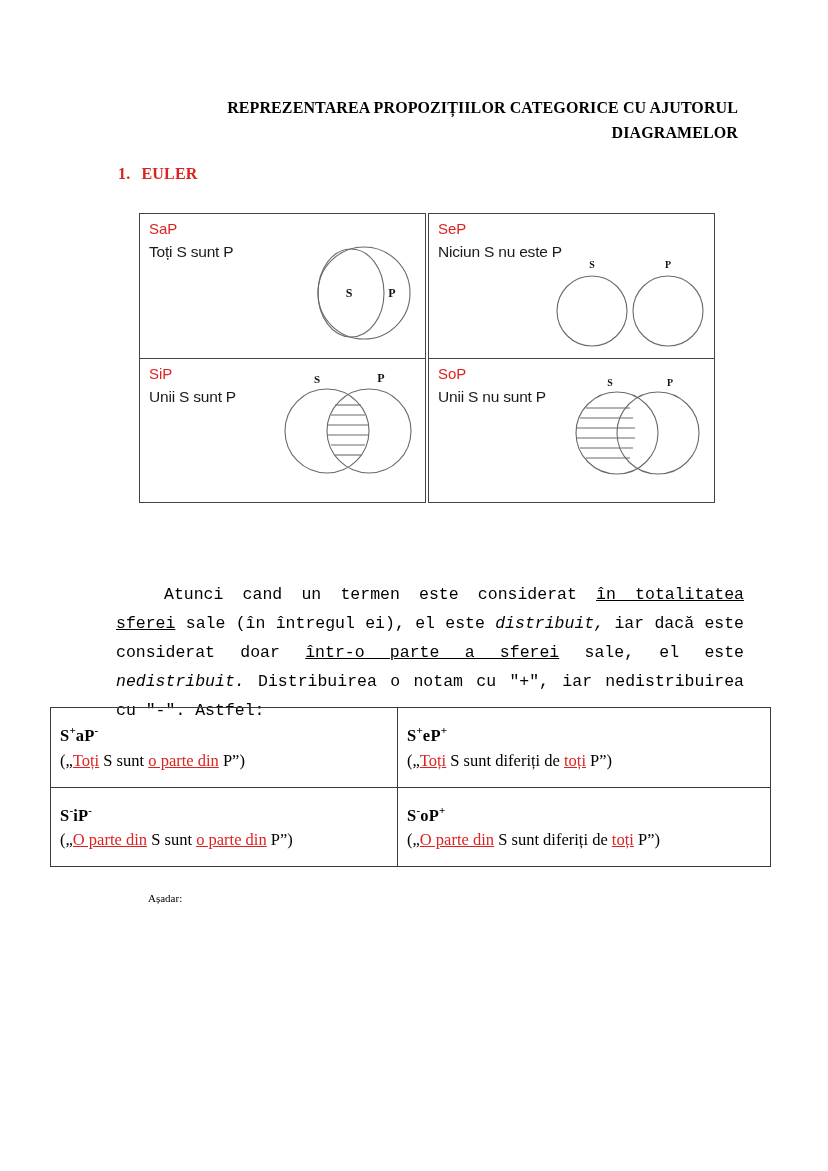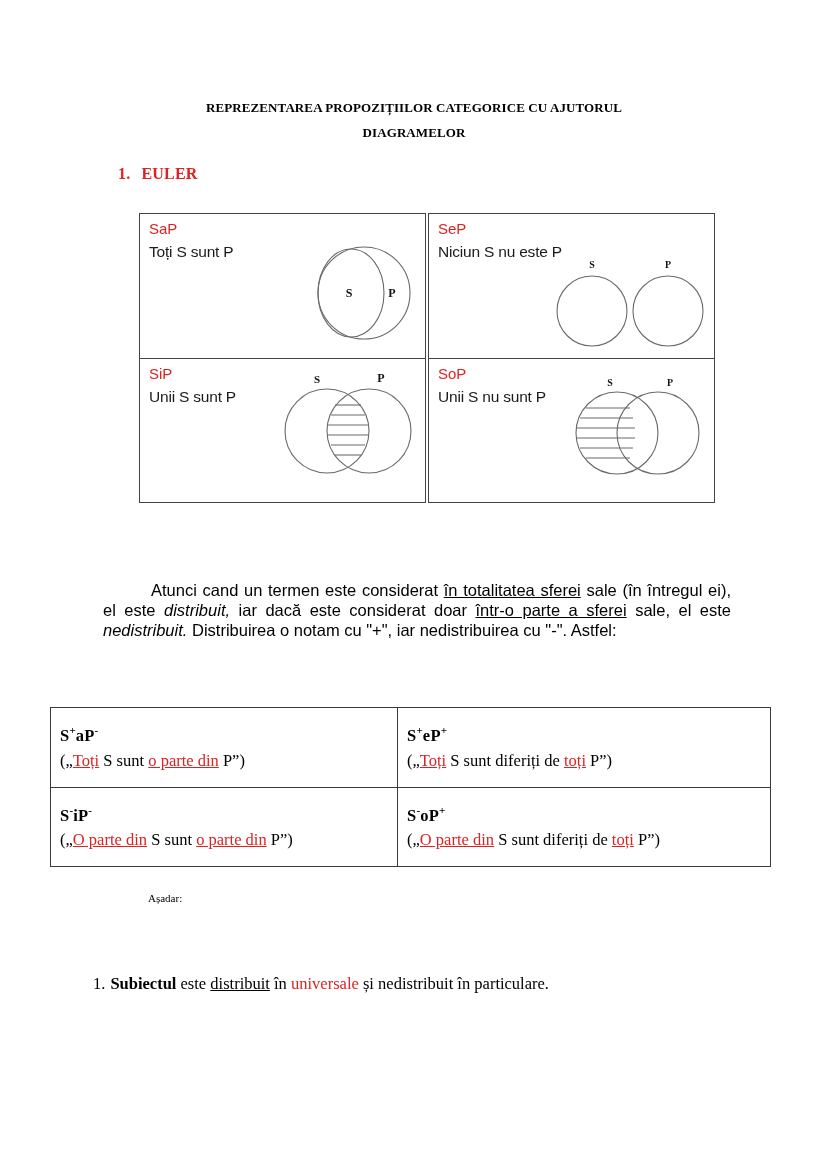--- a/index.html
+++ b/index.html
@@ -20,24 +20,24 @@
     position: absolute;
     inset: 0;
   }
 
   
   .doc-title {
     position: absolute;
     left: 90px;
     top: 95px;
     width: 648px;
-    text-align: center;
+    text-align: right;
     font-family: "Liberation Serif", serif;
     font-weight: bold;
-    font-size: 13px;
+    font-size: 16px;
     line-height: 25px;
     letter-spacing: 0.1px;
   }
 
   
   .section-heading {
     position: absolute;
     left: 118px;
     top: 165px;
     font-family: "Liberation Serif", serif;
@@ -113,26 +113,26 @@
     width: 648px;
     text-align: center;
     font-family: "Liberation Serif", serif;
     font-weight: bold;
     font-size: 15.5px;
   }
 
   
   .body-para {
     position: absolute;
-    left: 103px;
+    left: 116px;
     top: 580px;
     width: 628px;
-    font-family: Liberation Sans, sans-serif;
+    font-family: Liberation Mono, monospace;
     font-size: 16.5px;
-    line-height: 20px;
+    line-height: 29px;
     text-align: justify;
     text-indent: 48px;
   }
   .u  { text-decoration: underline; }
   .it { font-style: italic; }
 
   
   .dist-table {
     position: absolute;
     left: 50px;
@@ -330,19 +330,16 @@
         <span class="dist-code"><span>S</span><sup>-</sup><span>o</span><span>P</span><sup>+</sup></span>
         <span class="dist-phrase"><span>(„</span><span class="red-u">O parte din</span><span> S sunt diferiți de </span><span class="red-u">toți</span><span> P”)</span></span>
       </td>
     </tr>
   </tbody>
     </table>
 
   <div class="asadar">Așadar:</div>
 
   <div class="conclusions">
-    <div class="conclusion-item">
-      <span class="idx">1.</span><span class="b">Subiectul</span><span> este </span><span class="u">distribuit</span><span> în </span><span class="red">universale</span><span> și nedistribuit în particulare.</span>
-    </div>
   </div>
 
 
 </div>
 
 </body></html>

